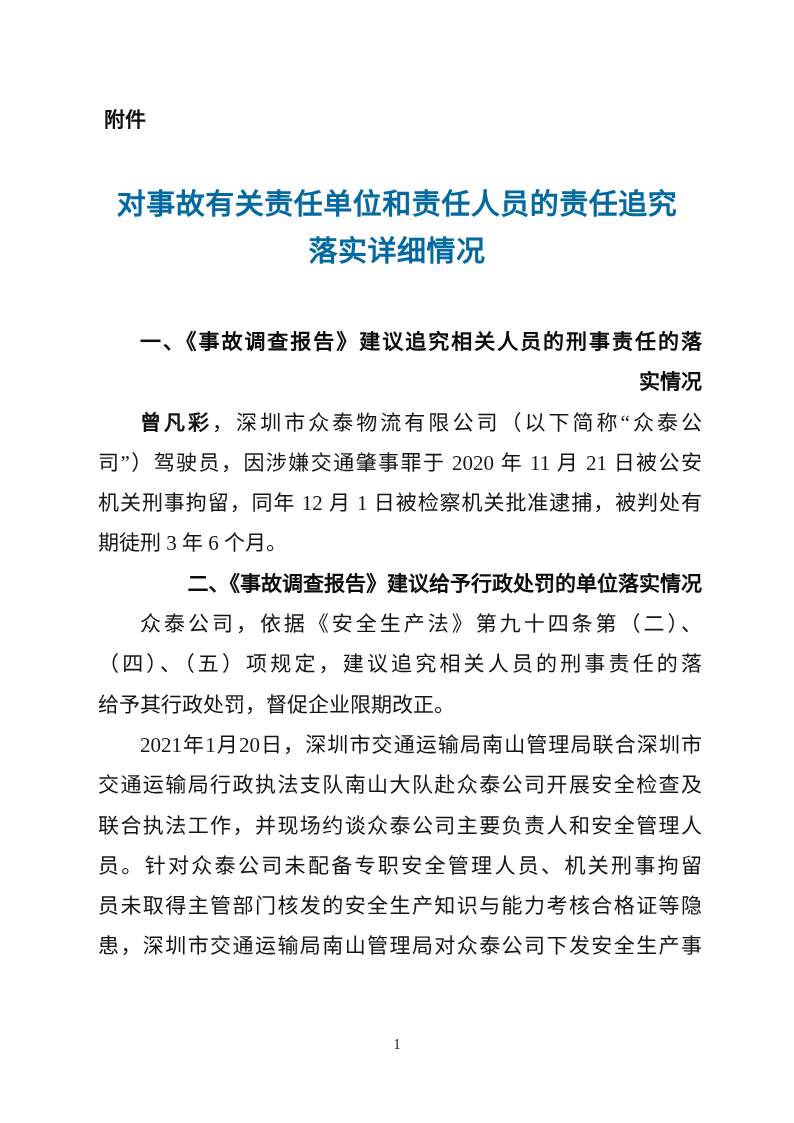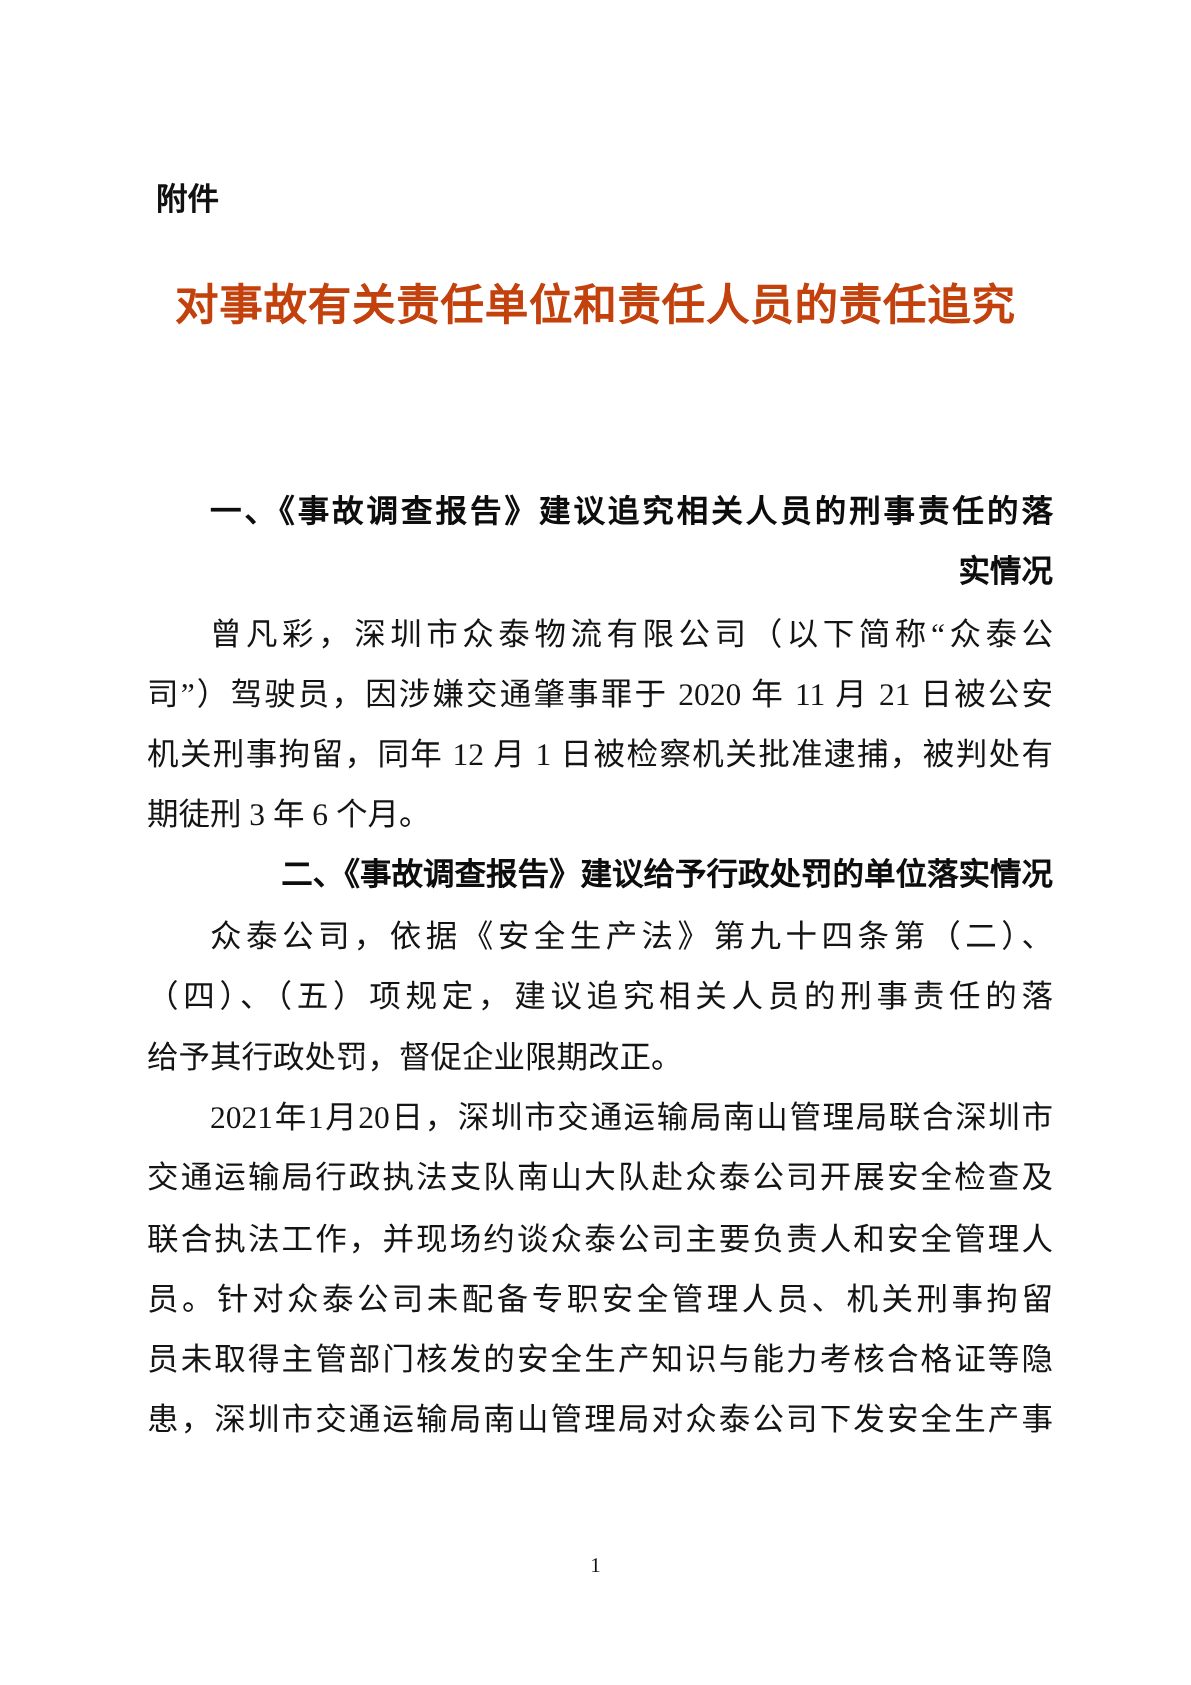--- a/index.html
+++ b/index.html
@@ -5,37 +5,37 @@
   html,body{margin:0;padding:0;background:#ffffff;}
   #page{
     position:relative;
     width:794px;height:1123px;
     background:#ffffff;
     overflow:hidden;
     color:#111;
   }
   .attachment-label{
     position:absolute;
-    left:104px;top:119px;
+    left:104px;top:105px;
     font-family:"Liberation Sans","DejaVu Sans",sans-serif;
     font-weight:600;
     font-size:21px;
     line-height:30px;
     color:#111;
   }
   .doc-title{
     position:absolute;
     left:0;right:0;top:181px;
     text-align:center;
     font-family:"Liberation Serif","DejaVu Serif",serif;
     font-weight:700;
     font-size:29px;
     line-height:47px;
     letter-spacing:0.5px;
-    color:#c2410c;
+    color:#0369a1;
   }
   .doc-body{
     position:absolute;
     left:98px;top:322px;
     width:604px;
   }
   .line{
     height:40.3px;
     line-height:40.3px;
     font-size:21px;
@@ -51,40 +51,41 @@
     font-weight:700;
     color:#0d0d0d;
     text-align:right;
   }
   .line.indent{ text-indent:42px; }
   .line.stretch{
     text-align:justify;
     text-align-last:justify;
     text-justify:inter-character;
   }
-  .bold-name{ font-weight:400; }
+  .bold-name{ font-weight:700; }
   .page-number{
     position:absolute;
     left:0;right:0;top:1036px;
     text-align:center;
     font-family:"Liberation Serif","DejaVu Serif",serif;
     font-size:14px;
     line-height:18px;
     color:#111;
   }
 </style>
 </head>
 <body>
 
 <div id="page">
 
   <div class="attachment-label">附件</div>
 
   <div class="doc-title">
     <div>对事故有关责任单位和责任人员的责任追究</div>
+    <div>落实详细情况</div>
   </div>
 
   <div class="doc-body">
       <div class="line heading indent stretch">一、《事故调查报告》建议追究相关人员的刑事责任的落</div>
       <div class="line heading">实情况</div>
       <div class="line body indent stretch"><span class="bold-name">曾凡彩</span>，深圳市众泰物流有限公司（以下简称“众泰公</div>
       <div class="line body stretch">司”）驾驶员，因涉嫌交通肇事罪于 2020 年 11 月 21 日被公安</div>
       <div class="line body stretch">机关刑事拘留，同年 12 月 1 日被检察机关批准逮捕，被判处有</div>
       <div class="line body">期徒刑 3 年 6 个月。</div>
       <div class="line heading indent">二、《事故调查报告》建议给予行政处罚的单位落实情况</div>

